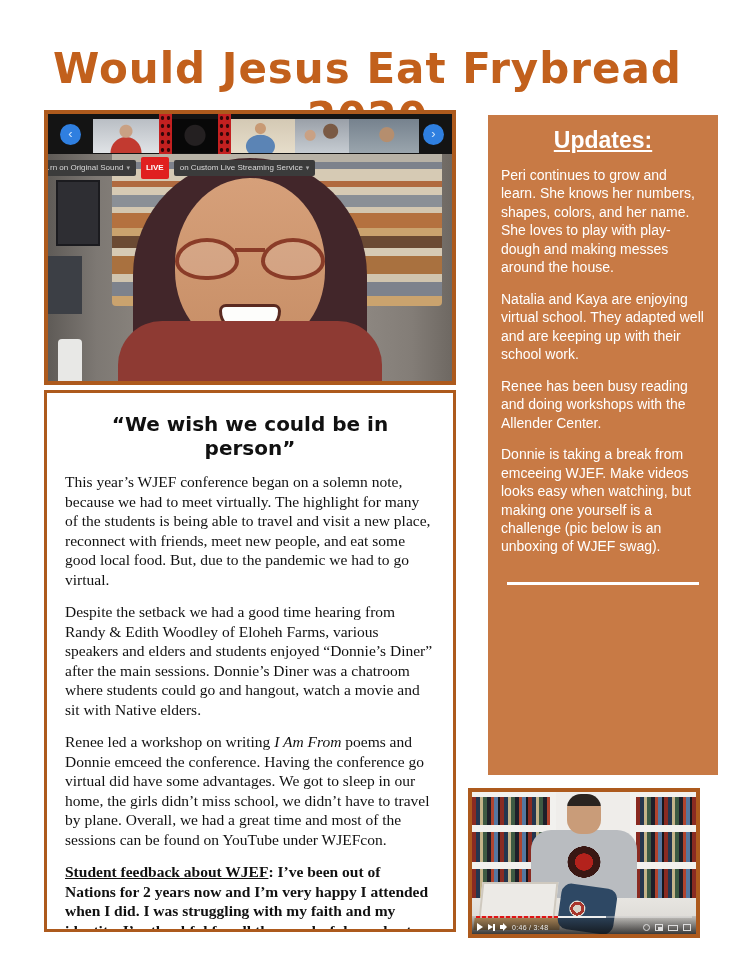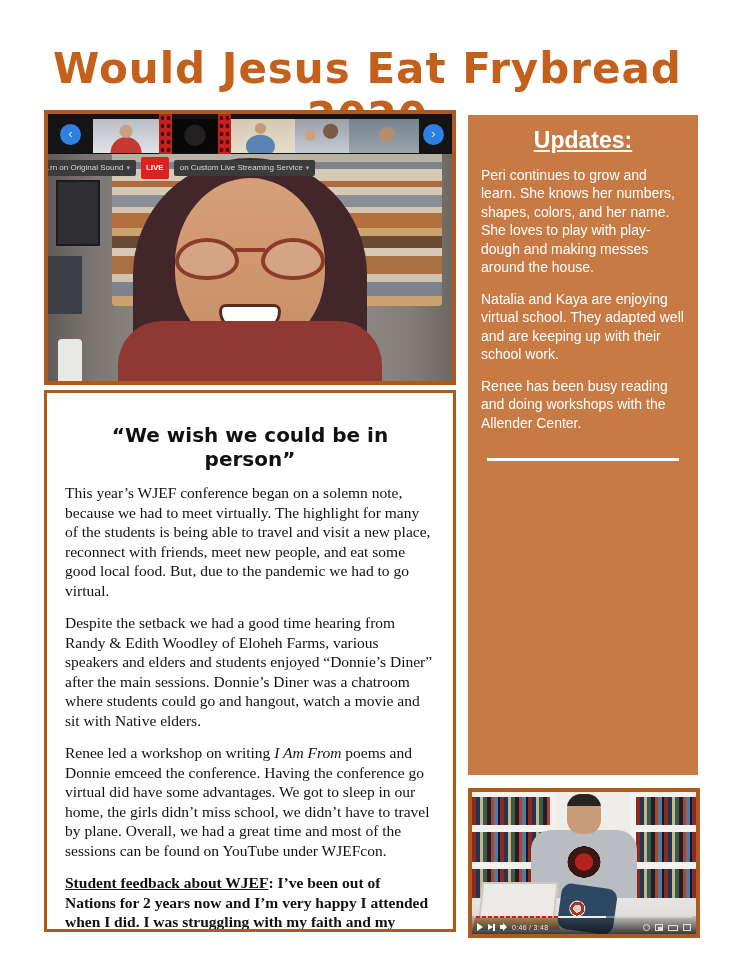--- a/index.html
+++ b/index.html
@@ -76,29 +76,29 @@
   .bridge { position:absolute; left:62px; top:10px; width:30px; height:4px; background:#8a3c28; }
   .smile { position:absolute; left:50%; transform:translateX(-50%); top:150px; width:62px; height:28px;
     background:#fdfdfb; border:3px solid #5a2a20; border-radius:10px 10px 30px 30px; }
   .shirt { position:absolute; bottom:-6px; left:50%; transform:translateX(-50%); width:264px; height:66px;
     background:#8e3a33; border-radius:44px 44px 0 0; }
 
   
   .text-box { position:absolute; left:44px; top:390px; width:412px; height:542px;
     border:3px solid #ad5a1d; background:#fff; padding:12px 18px 0 18px; overflow:hidden; }
   .headline { font-family:cursive, "DejaVu Sans", sans-serif; font-weight:700; font-size:20px;
-    color:#111; text-align:center; margin:18px 0 12px; }
+    color:#111; text-align:center; margin:7px 0 12px; }
   .text-box p { font-family:"Liberation Serif", serif; font-size:15.5px; line-height:1.26;
     color:#111; margin-bottom:13px; }
   .text-box p .italic { font-style:italic;text-align:right; }
   .feedback { font-weight:700; }
   .feedback .fb-label { text-decoration:underline; }
 
   
-  .sidebar { position:absolute; left:468px; top:115px; width:230px; height:660px;
+  .sidebar { position:absolute; left:488px; top:115px; width:230px; height:660px;
     background:#c87a45; color:#fff; padding:8px 13px; overflow:hidden; }
   .sidebar-heading { font-size:23px; font-weight:800; text-align:center;
     text-decoration:underline; margin:4px 0 12px; }
   .update { font-size:14px; line-height:1.32; margin-bottom:13px; }
   .divider { height:3px; background:#fff; margin:26px 6px 20px 6px; }
   .thanks { font-family:cursive, "DejaVu Sans", sans-serif; font-size:16px; line-height:1.38;
     text-align:center; }
 
   
   .swag-box { position:absolute; left:468px; top:788px; width:232px; height:150px;
@@ -201,20 +201,21 @@
     <p>Despite the setback we had a good time hearing from Randy &amp; Edith Woodley of Eloheh Farms, various speakers and elders and students enjoyed “Donnie’s Diner” after the main sessions. Donnie’s Diner was a chatroom where students could go and hangout, watch a movie and sit with Native elders.</p>
     <p><span>Renee led a workshop on writing </span><span class="italic">I Am From</span><span> poems and Donnie emceed the conference. Having the conference go virtual did have some advantages. We got to sleep in our home, the girls didn’t miss school, we didn’t have to travel by plane. Overall, we had a great time and most of the sessions can be found on YouTube under WJEFcon.</span></p>
     <p class="feedback"><span class="fb-label">Student feedback about WJEF</span><span>: I’ve been out of Nations for 2 years now and I’m very happy I attended when I did. I was struggling with my faith and my identity. I’m thankful for all the wonderful people at WJEF?.</span></p>
   </div>
 
   <div class="sidebar">
     <div class="sidebar-heading">Updates:</div>
     <p class="update">Peri continues to grow and learn. She knows her numbers, shapes, colors, and her name. She loves to play with play-dough and making messes around the house.</p>
     <p class="update">Natalia and Kaya are enjoying virtual school. They adapted well and are keeping up with their school work.</p>
     <p class="update">Renee has been busy reading and doing workshops with the Allender Center.</p>
+    <p class="update">Donnie is taking a break from emceeing WJEF. Make videos looks easy when watching, but making one yourself is a challenge (pic below is an unboxing of WJEF swag).</p>
     <div class="divider"></div>
   </div>
 
   <div class="swag-box">
     <div class="swag-scene">
       <div class="bookshelf left"></div>
       <div class="bookshelf right"></div>
       <div class="man-head"></div>
       <div class="man-body">
         <div class="tee-graphic"></div>

